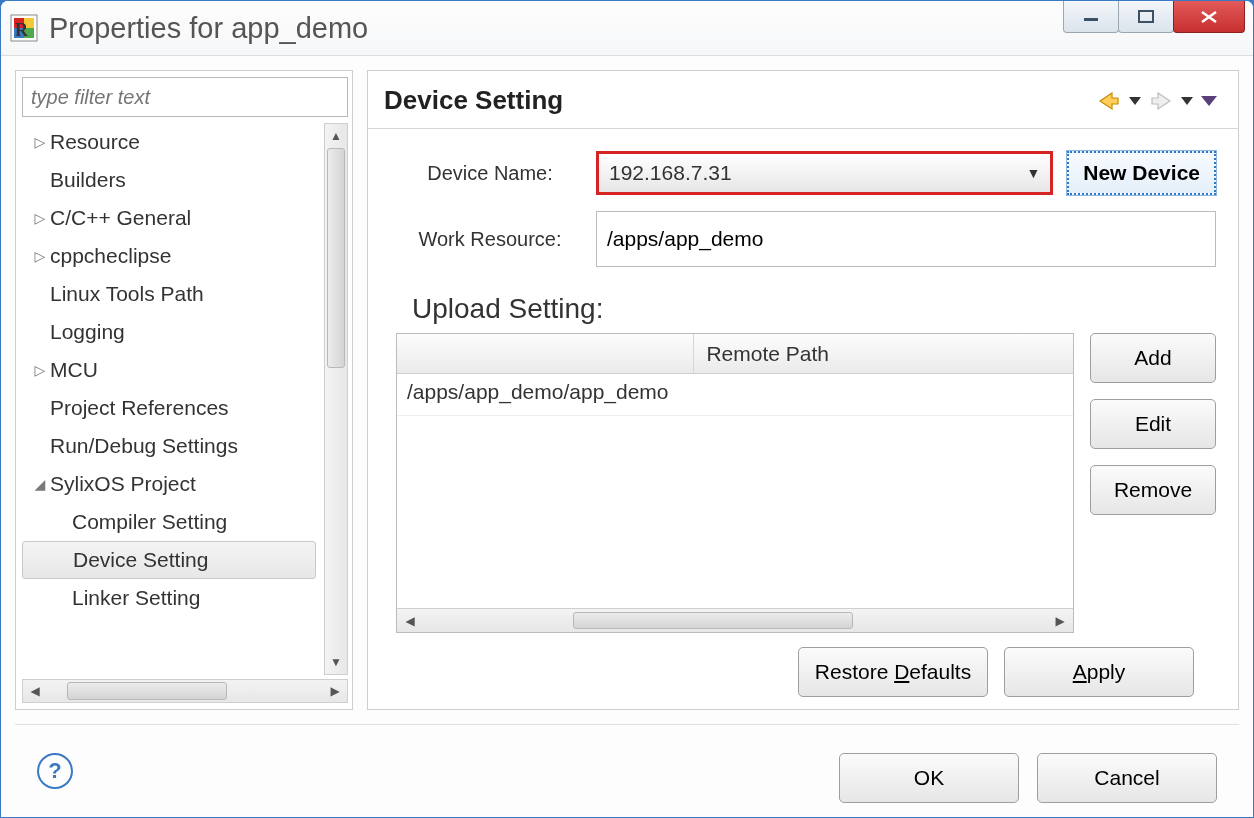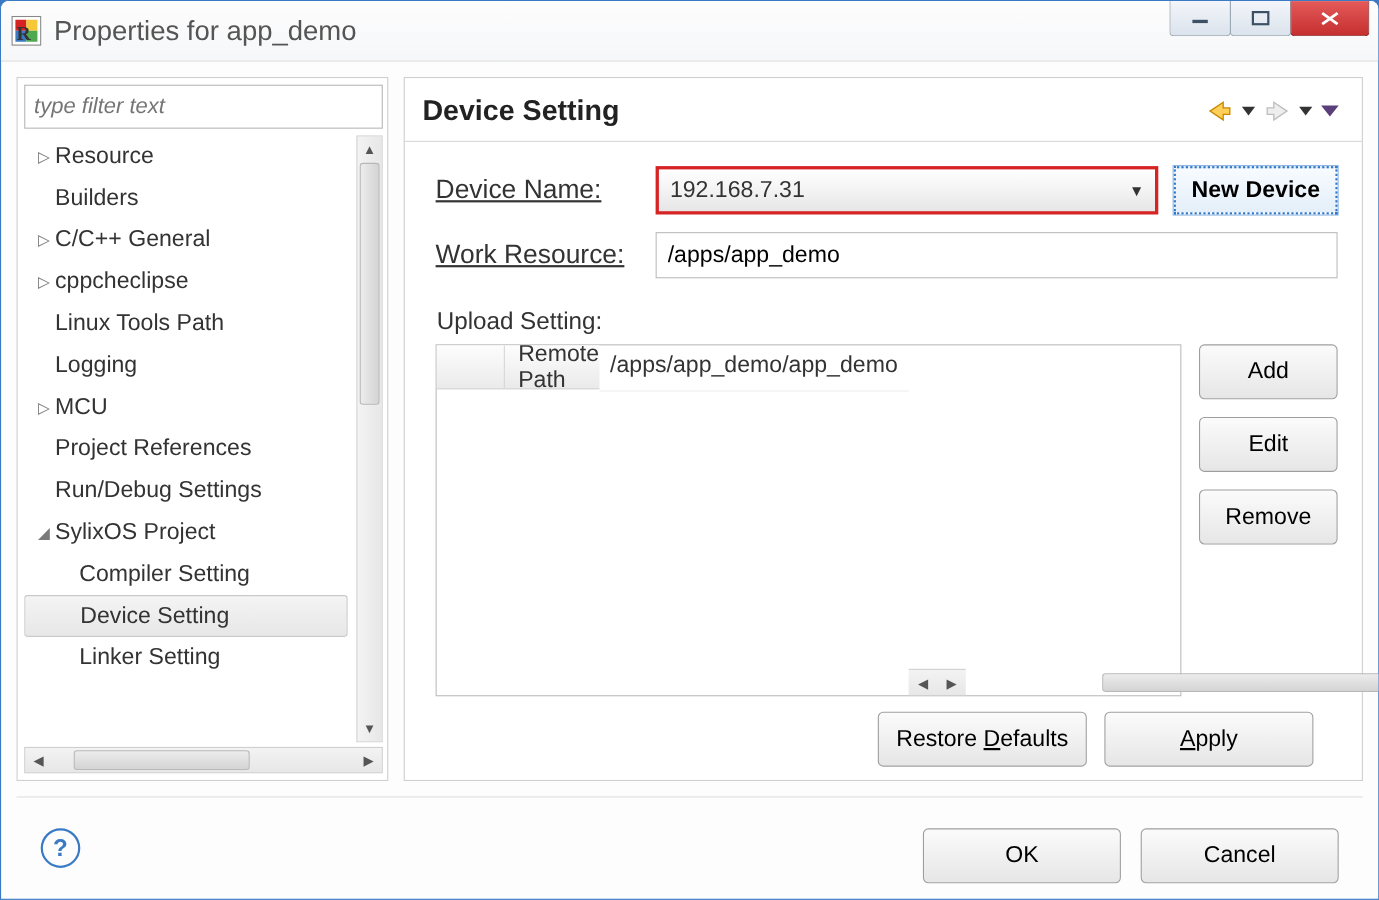--- a/index.html
+++ b/index.html
@@ -23,21 +23,21 @@
     height: 55px;
     background: linear-gradient(to bottom, #fdfdfe 0%, #f6f7f8 100%);
     border-bottom: 1px solid #ddd;
     padding: 0 8px;
   }
   .titlebar .app-icon {
     width: 30px; height: 30px;
     margin-right: 10px;
     display: inline-flex; align-items: center; justify-content: center;
   }
-  .titlebar .title-text { font-size: 25px; color: #555; }
+  .titlebar .title-text { font-size: 29px; color: #555; }
   .win-controls {
     margin-left: auto; display: flex; gap: 0; align-items: flex-start;
     position: absolute; top: 0; right: 8px;
   }
   .win-btn {
     width: 56px; height: 32px;
     display: inline-flex; align-items: center; justify-content: center;
     border: 1px solid #9aa7b3; border-top: none;
     background: linear-gradient(to bottom,#f3f6fa,#dbe3ec);
     border-radius: 0 0 4px 4px;
@@ -153,59 +153,59 @@
   .main-body {
     padding: 22px 22px 10px 28px;
     flex:1;
     display:flex; flex-direction:column;
   }
   .form-row {
     display:flex; align-items:center;
     margin-bottom: 16px;
   }
   .form-row .lbl {
-    width: 200px; text-align:left; padding-right:12px;
-    font-size: 24px; color:#333;text-decoration:underline;
+    width: 200px; text-align:center; padding-right:12px;
+    font-size: 20px; color:#333;
   }
   .combo {
     flex:1; height:44px;
     border: 3px solid #d62424;
     background: linear-gradient(to bottom,#fff 0%,#f3f3f3 50%,#e6e6e6 100%);
     display:flex; align-items:center;
     padding: 0 10px;
     font-size: 21px; color:#333;
     position:relative;
   }
   .combo .chev { margin-left:auto; font-size:14px; color:#333;}
   .text-input {
-    flex:1; height:42px;
+    flex:1; height:56px;
     border:1px solid #bcbcbc;
     padding:4px 10px;
     font-size:21px;
   }
   .newdev-btn {
     margin-left:14px;
     height:44px;
     padding: 0 14px;
     border: 2px dotted #2f77c9;
     outline: 1px solid #91b6e0;
     background: linear-gradient(to bottom,#f7fbff,#e4eff9);
     font-size:21px;
     cursor:default;
     font-weight:bold;
   }
-  .section-label { font-size:22px; margin: 10px 0 8px 1px;}
+  .section-label { font-size:28px; margin: 10px 0 8px 16px;}
   .upload-area {
     display:flex; gap:16px;
     flex:1;
   }
   .table-box {
     flex:1;
     border:1px solid #bcbcbc;
-    display:flex; 
+    display:flex; flex-direction:column;
     background:#fff;
     min-height: 270px;
   }
   .thead {
     display:flex; height:40px;
     background: linear-gradient(to bottom,#fdfdfd,#eaeaea);
     border-bottom:1px solid #cfcfcf;
   }
   .thead .col {
     border-right:1px solid #d6d6d6;

